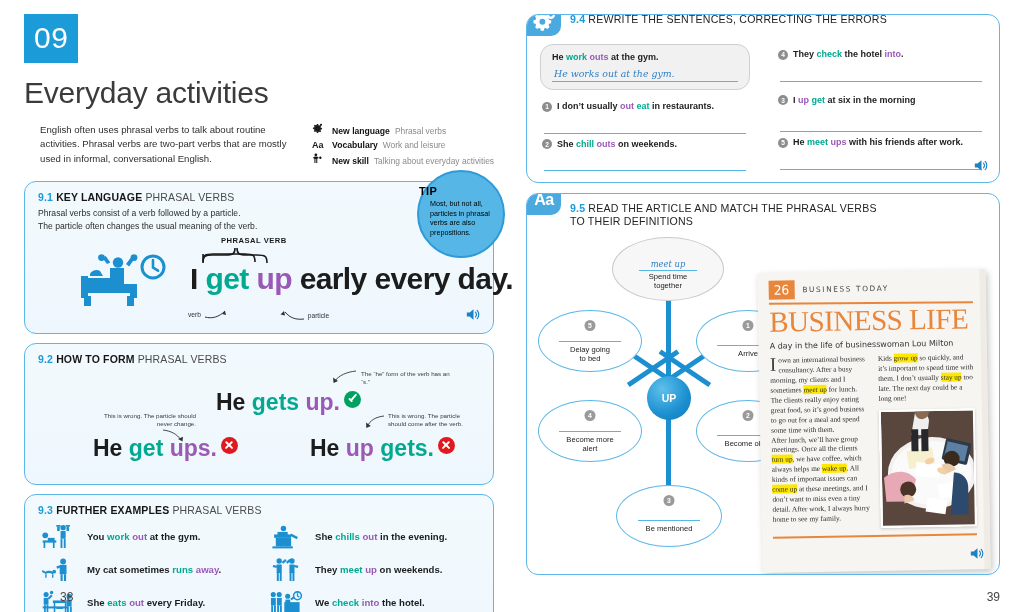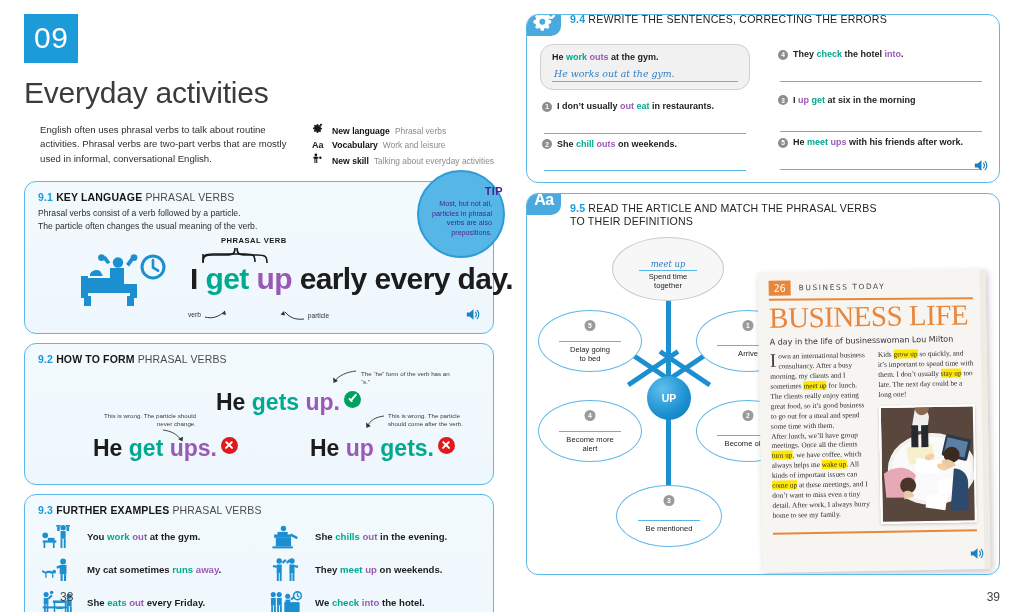--- a/index.html
+++ b/index.html
@@ -42,21 +42,21 @@
   .panel-head { font-size: 10.5px; margin-bottom: 4px; letter-spacing: .15px; }
   .pnum { color: #1b9bd8; font-weight: 700; }
   .pbold { color: #161616; font-weight: 700; }
   .plight { color: #4b4b4b; font-weight: 400; }
   .panel-sub { font-size: 8.6px; line-height: 1.5; color: #2c2c2c; }
 
   
   .tip-bubble {
     position: absolute; right: -12px; top: -12px; width: 88px; height: 88px;
     border-radius: 50%; background: #56b7e6; border: 2.5px solid #2e9ad6;
-    color: #4c1d95; text-align: right; padding-top: 13px; z-index: 5;
+    color: #000000; text-align: left; padding-top: 13px; z-index: 5;
   }
   .tip-title { font-size: 11px; font-weight: 700; letter-spacing: .4px; }
   .tip-body { font-size: 7.2px; line-height: 1.32; padding: 2px 11px 0; }
 
   .kl-illus { position: relative; height: 86px; margin-top: 3px; }
   .bedicon { position: absolute; left: 42px; top: 18px; }
   .sentence-wrap { position: absolute; left: 152px; top: 26px; }
   .big-sentence { font-size: 30px; font-weight: 700; color: #1c1c1c; letter-spacing: -.6px; white-space: nowrap; }
   .verb { color: #00a98f; }
   .particle { color: #9b59b6; }
@@ -132,21 +132,21 @@
          background: radial-gradient(circle at 35% 30%, #5fc0ec 0%, #1b8fd0 60%, #1379b5 100%);
          color: #fff; font-size: 10.5px; font-weight: 700; display: flex; align-items: center; justify-content: center; }
   .spoke { position: absolute; background: #1b8fd0; }
 
   
   .mag { position: absolute; right: -2px; top: 34px; width: 228px; height: 300px; }
   .mag-paper { position: absolute; inset: 0; background: #f7f5f1; box-shadow: 2px 3px 7px rgba(0,0,0,.22);
                transform: rotate(-1deg); border-right: 6px solid #efece6; }
   .mag-inner { position: absolute; inset: 0; transform: rotate(-1deg); padding: 8px 13px 0 11px; }
   .mag-top { display: flex; align-items: center; gap: 8px; }
-  .mag-pg { background: #e8863c; color: #fff; font-size: 10px; padding: 2px 5px; font-family: "DejaVu Sans Mono", monospace; }
+  .mag-pg { background: #e8863c; color: #fff; font-size: 13px; padding: 2px 5px; font-family: "DejaVu Sans Mono", monospace; }
   .mag-kicker { font-size: 7.4px; letter-spacing: 1.6px; color: #4a4a4a; font-family: "DejaVu Sans", sans-serif; }
   .mag-rule { height: 2.2px; background: #e8863c; margin: 4px 0 2px; transform: rotate(.6deg); }
   .mag-title { font-family: "Liberation Serif", serif; font-size: 29px; color: #e8863c; letter-spacing: -.5px; line-height: 1; }
   .mag-sub { font-family: "DejaVu Sans", sans-serif; font-size: 8px; color: #333; margin: 5px 0 5px; }
   .mag-cols { display: flex; gap: 9px; }
   .mag-col { font-family: "Liberation Serif", serif; font-size: 7.3px; line-height: 1.36; color: #2b2b2b; text-align: left; }
   .mag-col.c1 { width: 102px; }
   .mag-col.c2 { width: 96px; }
   .drop { float: left; font-size: 19px; line-height: .86; padding: 1px 2px 0 0; color: #3a3a3a; font-family: "Liberation Serif", serif; }
   .hl { background: #ffe800; }

